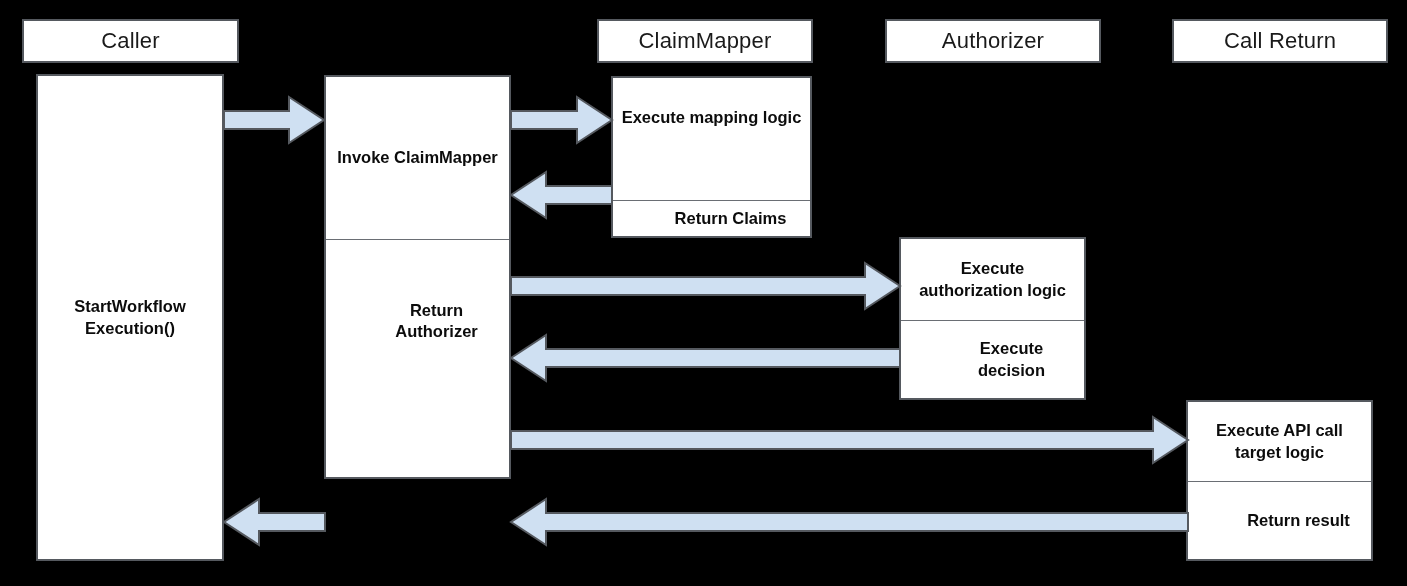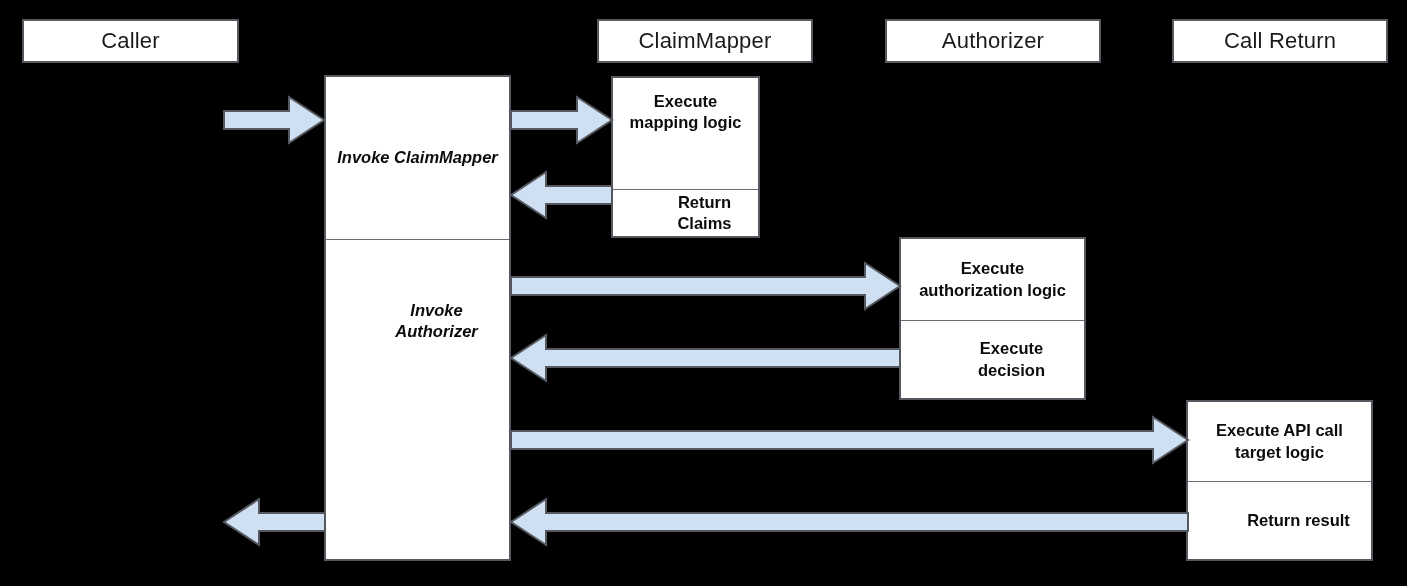--- a/index.html
+++ b/index.html
@@ -88,27 +88,30 @@
   </div>
 
   <div class="lifeline-header" style="left:885px; top:19px; width:216px; height:44px;">
     <span>Authorizer</span>
   </div>
 
   <div class="lifeline-header" style="left:1172px; top:19px; width:216px; height:44px;">
     <span>Call Return</span>
   </div>
 
-
-  <div class="activation" style="left:324px; top:75px; width:187px; height:486px;font-style:italic;">
-    <div class="segment" style="height:162px;">Invoke ClaimMapper</div>
-    <div class="segment" style="height:163px;">Invoke Authorizer</div>
+  <div class="activation" style="left:36px; top:74px; width:188px; height:487px;">
+    <div class="segment" style="flex:1 1 auto;">StartWorkflow Execution()</div>
   </div>
 
-  <div class="activation" style="left:611px; top:76px; width:149px; height:162px;gap:42px;">
+  <div class="activation" style="left:324px; top:75px; width:187px; height:404px;">
+    <div class="segment" style="height:162px;">Invoke ClaimMapper</div>
+    <div class="segment" style="height:163px;">Return Authorizer</div>
+  </div>
+
+  <div class="activation" style="left:611px; top:76px; width:201px; height:162px;gap:42px;">
     <div class="segment" style="height:80px;">Execute mapping logic</div>
     <div class="segment" style="flex:1 1 auto;">Return Claims</div>
   </div>
 
   <div class="activation" style="left:899px; top:237px; width:187px; height:163px;">
     <div class="segment" style="height:81px;">Execute authorization logic</div>
     <div class="segment" style="flex:1 1 auto;">Execute decision</div>
   </div>
 
   <div class="activation" style="left:1186px; top:400px; width:187px; height:161px;">

